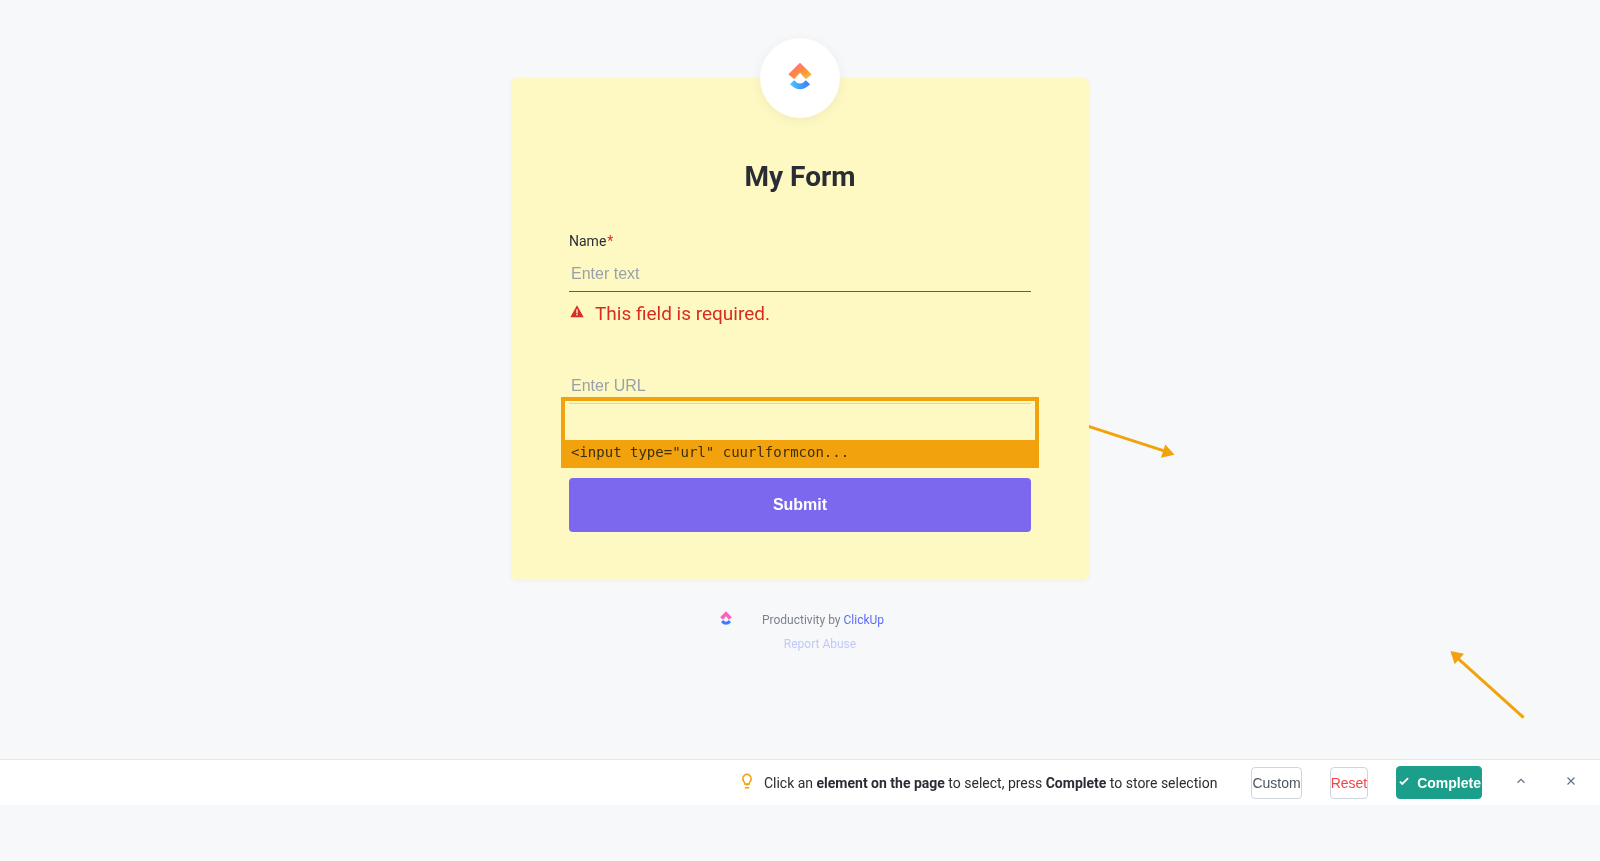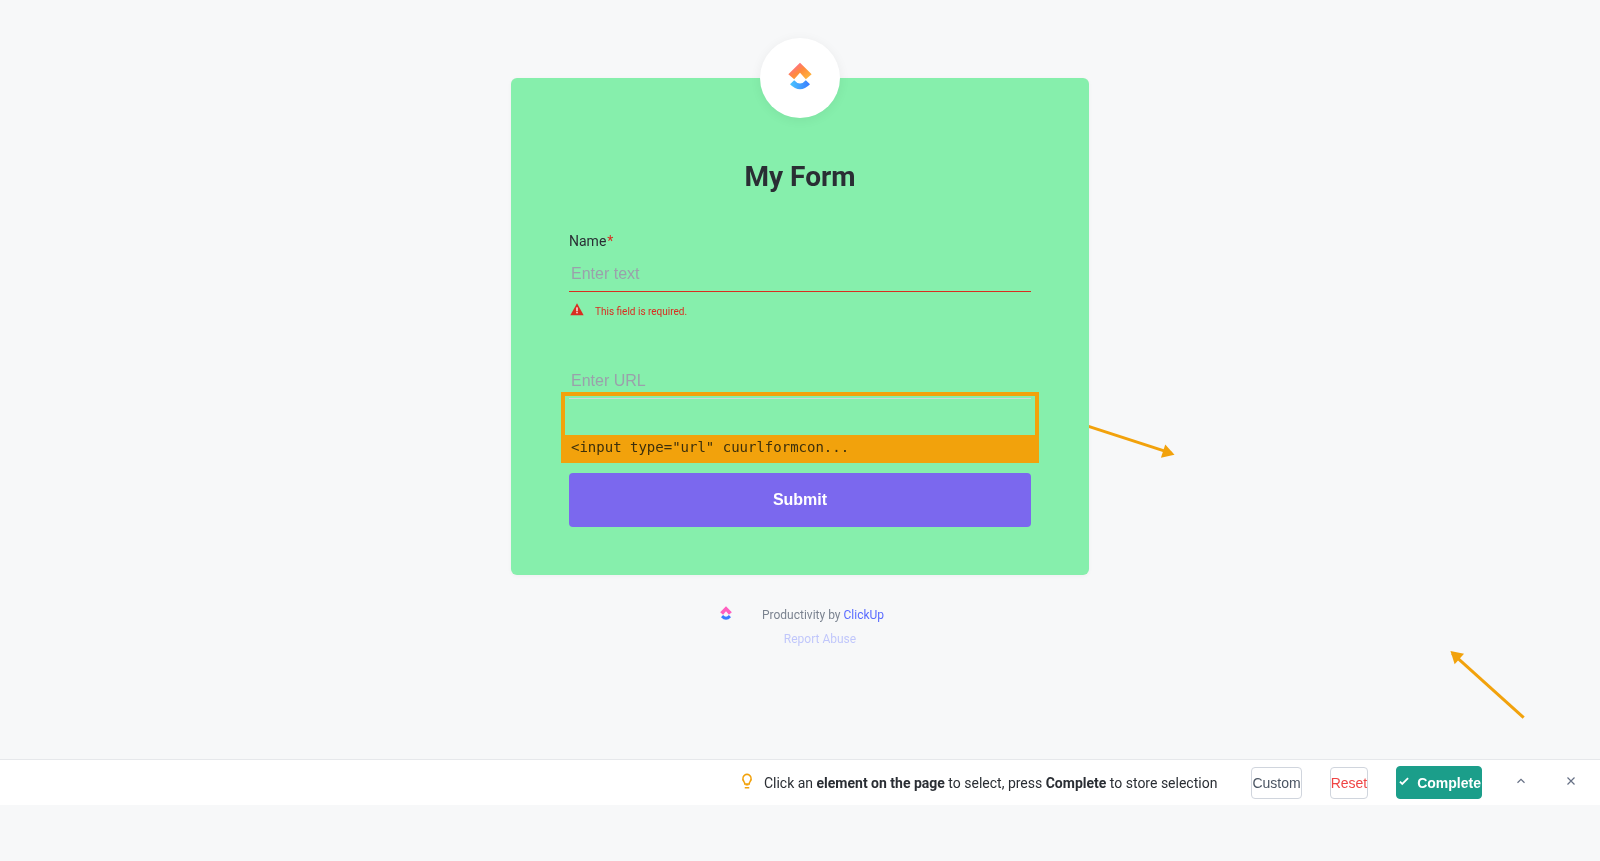--- a/index.html
+++ b/index.html
@@ -36,21 +36,21 @@
     top: 38px;
     display: flex;
     align-items: center;
     justify-content: center;
     z-index: 3;
   }
   .logo-badge svg { width: 40px; height: 40px; }
 
   .form-card {
     width: 578px;
-    background: #86efac;
+    background: #fef9c3;
     border-radius: 6px;
     box-shadow: 0 1px 4px rgba(0,0,0,.04);
     padding: 48px 58px 48px;
     position: relative;
     z-index: 2;
   }
 
   .form-title {
     text-align: center;
     font-size: 28px;
@@ -83,21 +83,21 @@
     outline: none;
   }
   .field-input::placeholder { color: #9aa1ab; }
   .field-error .field-input { border-bottom-color: #d92d20; }
   .err-row {
     display: flex;
     align-items: center;
     gap: 10px;
     margin-top: 10px;
     color: #d92d20;
-    font-size: 10px;
+    font-size: 19px;
   }
   .err-row svg { width: 16px; height: 16px; }
 
   
   .sel-wrap { position: relative; }
   .sel-box {
     position: absolute;
     left: -8px; right: -8px;
     top: -4px;
     padding: 0;

